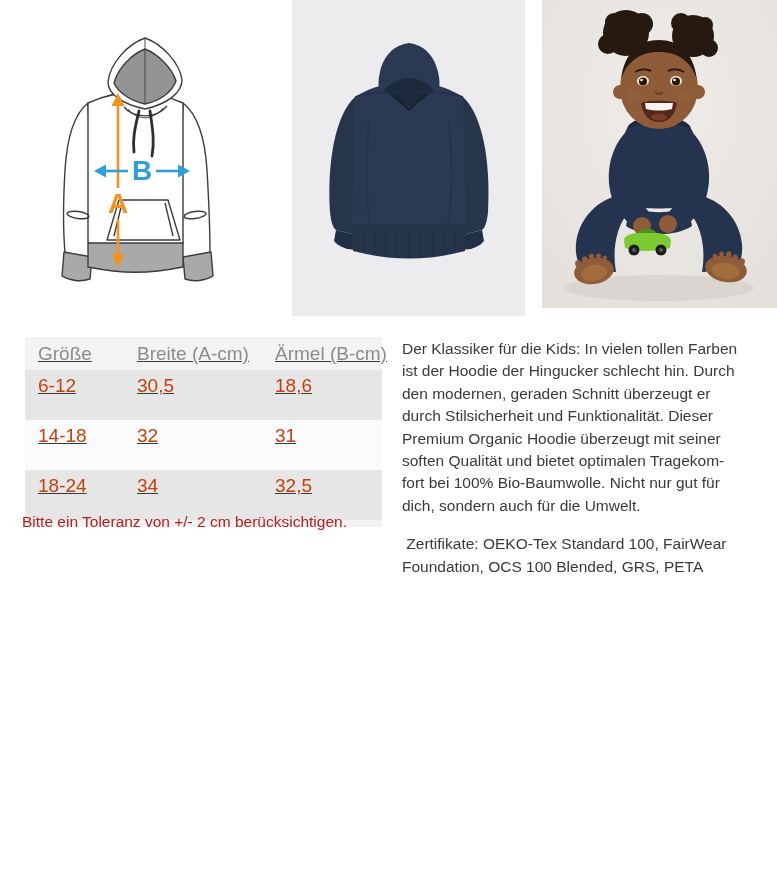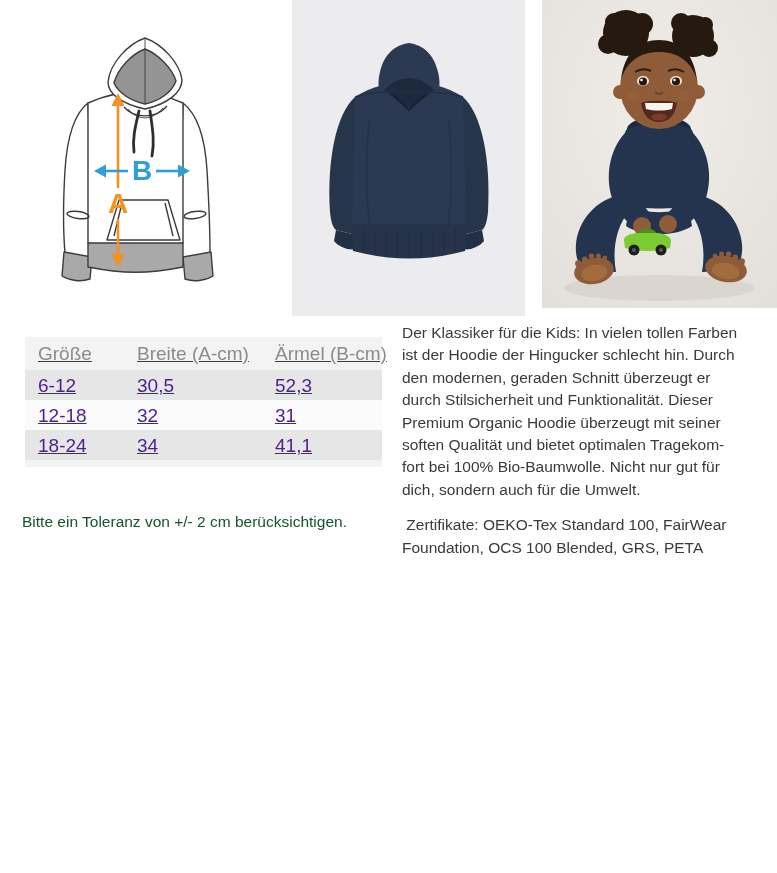--- a/index.html
+++ b/index.html
@@ -13,29 +13,29 @@
   
   .diagram      { position:absolute; left:48px;  top:8px;  width:210px; height:292px; }
   .product-photo{ position:absolute; left:292px; top:0;    width:233px; height:316px; background:#ecebed; }
   .model-photo  { position:absolute; left:542px; top:0;    width:235px; height:308px; background:#e8e5e1; }
   .diagram svg, .product-photo svg, .model-photo svg { display:block; width:100%; height:100%; }
 
   
   .table-wrap { position:absolute; left:25px; top:337px; width:357px; background:#f3f3f3; padding-bottom:7px; }
   table { width:100%; border-collapse:collapse; font-size:19px; table-layout:fixed;text-decoration:underline; }
   th { font-weight:400; color:#8b8b8b; text-align:left; padding:6px 0 5px 13px; background:#f3f3f3; white-space:nowrap; }
-  td { color:#4c1d95; padding:5px 0 3px 13px; white-space:nowrap; }
+  td { color:#c2410c; padding:5px 0 23px 13px; white-space:nowrap; }
   tr.odd  td { background:#e6e6e6; }
   tr.even td { background:#fbfbfb; }
 
-  .tolerance { position:absolute; left:22px; top:513px; font-size:15.5px; color:#14532d; }
+  .tolerance { position:absolute; left:22px; top:513px; font-size:15.5px; color:#b91c1c; }
 
   
   .description { position:absolute; left:402px; top:322px; width:376px; font-size:15.5px; line-height:22.4px; color:#3a3a3a; }
-  .description p { margin:0 0 13px 0; white-space:pre-wrap; }
+  .description p { margin:16px 0 13px 0; white-space:pre-wrap; }
 </style>
 </head>
 <body>
 
 <div class="diagram">
   <svg viewBox="0 0 210 292">
     <g fill="#ffffff" stroke="#3c3c3c" stroke-width="1.4" stroke-linejoin="round">
 
       <path d="M40,95 C26,106 19,130 17,162 C15,196 15,222 17,245 L44,250 C43,220 42,185 42,150 Z"></path>
       <path d="M135,95 C149,106 157,130 159,162 C161,196 162,222 162,245 L134,250 C134,220 133,185 133,150 Z"></path>
@@ -210,31 +210,31 @@
       <tr>
         <th>Größe</th>
         <th>Breite (A-cm)</th>
         <th>Ärmel (B-cm)</th>
       </tr>
     </thead>
     <tbody>
       <tr class="odd">
         <td>6-12</td>
         <td>30,5</td>
-        <td>52,3</td>
+        <td>18,6</td>
       </tr>
       <tr class="even">
-        <td>12-18</td>
+        <td>14-18</td>
         <td>32</td>
         <td>31</td>
       </tr>
       <tr class="odd">
         <td>18-24</td>
         <td>34</td>
-        <td>41,1</td>
+        <td>32,5</td>
       </tr>
     </tbody>
   </table>
 </div>
 
 <div class="tolerance">Bitte ein Toleranz von +/- 2 cm berücksichtigen.</div>
 
 <div class="description">
   <p>Der Klassiker für die Kids: In vielen tollen Farben
 ist der Hoodie der Hingucker schlecht hin. Durch

